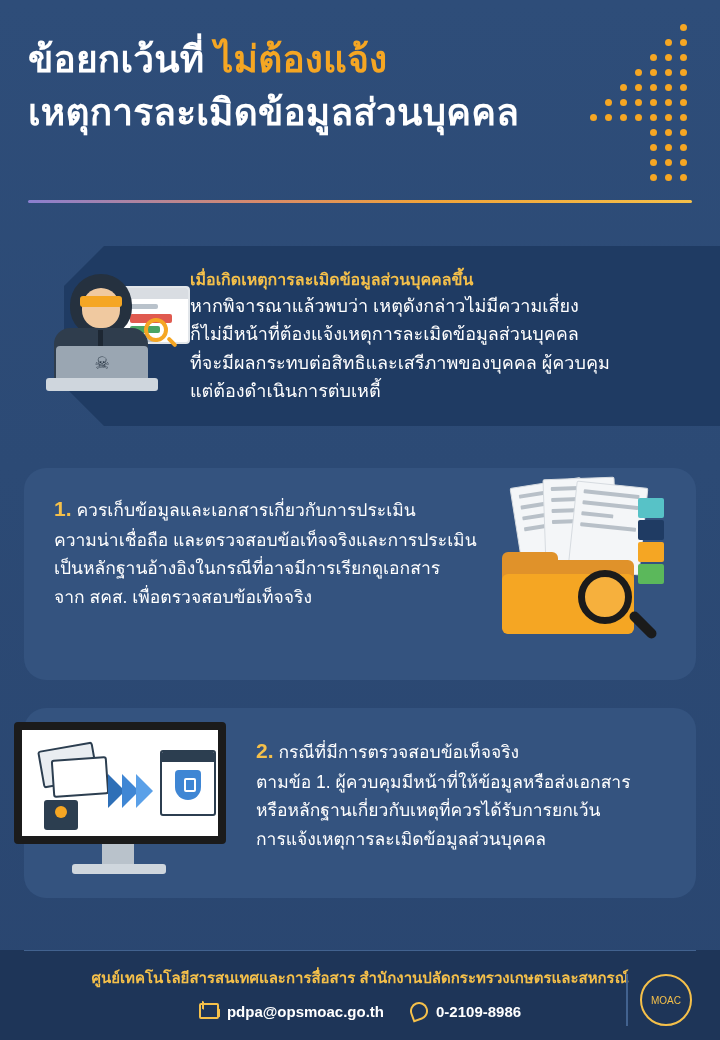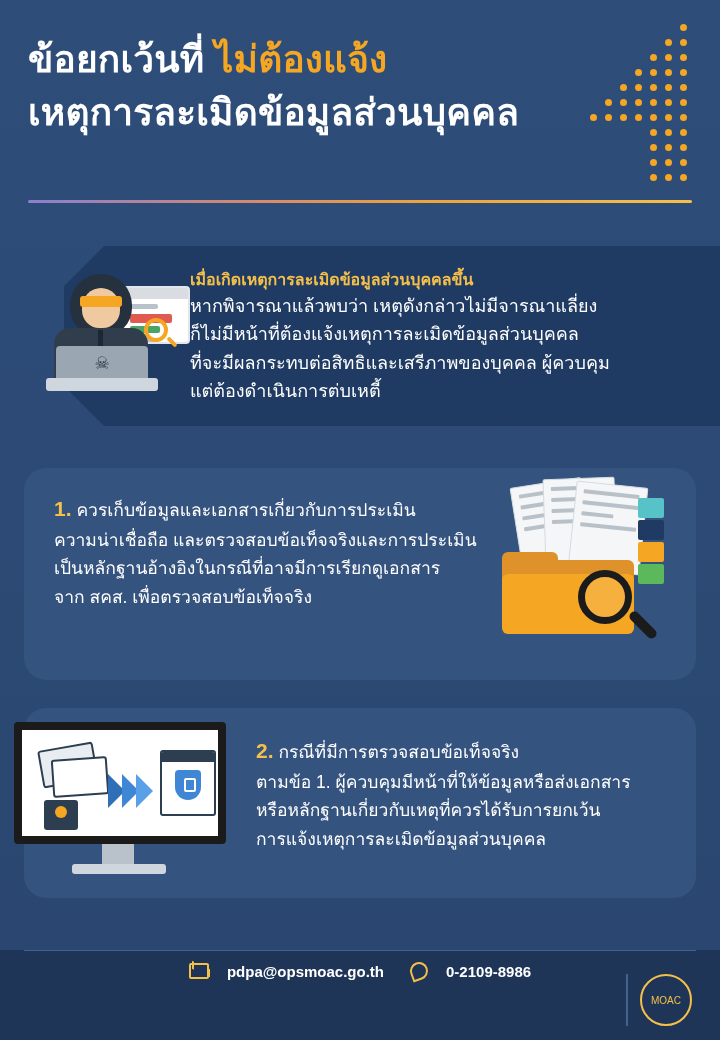--- a/index.html
+++ b/index.html
@@ -353,21 +353,21 @@
   .footer-contact {
     display: flex;
     justify-content: center;
     align-items: center;
     gap: 26px;
     margin-top: 12px;
     color: #ffffff;
     font-size: 15px;
     font-weight: bold;
   }
-  .contact-item { display: flex; align-items: center; gap: 18px; }
+  .contact-item { display: flex; align-items: center; gap: 8px; }
   .ic { width: 20px; height: 16px; display: inline-block; position: relative; }
   .ic-mail { border: 2px solid #f5c04a; border-radius: 2px; }
   .ic-mail::after {
     content: ""; position: absolute; left: 1px; top: 0;
     width: 14px; height: 8px;
     border-left: 2px solid #f5c04a;
     border-right: 2px solid #f5c04a;
     transform: skewY(25deg);
   }
   .ic-phone {
@@ -466,21 +466,21 @@
       <div class="hk-glasses"></div>
       <div class="hk-body"></div>
       <div class="hk-zip"></div>
       <div class="hk-laptop-screen"></div>
       <div class="hk-skull">☠</div>
       <div class="hk-laptop-base"></div>
     </div>
 
     <div class="intro-band-inner">
       <div class="intro-lead">เมื่อเกิดเหตุการละเมิดข้อมูลส่วนบุคคลขึ้น</div>
-      <div class="intro-text">หากพิจารณาแล้วพบว่า เหตุดังกล่าวไม่มีจารณาแลี่ยง</div>
+      <div class="intro-text">หากพิจารณาแล้วพบว่า เหตุดังกล่าวไม่มีความเสี่ยง</div>
       <div class="intro-text">ก็ไม่มีหน้าที่ต้องแจ้งเหตุการละเมิดข้อมูลส่วนบุคคล</div>
       <div class="intro-text">ที่จะมีผลกระทบต่อสิทธิและเสรีภาพของบุคคล ผู้ควบคุม</div>
       <div class="intro-text">แต่ต้องดำเนินการต่บเหตี้</div>
     </div>
   </div>
 
   <div class="card card-1">
     <div class="txt">
       <div>
         <span class="num">1.</span><span> ควรเก็บข้อมูลและเอกสารเกี่ยวกับการประเมิน</span>
@@ -545,20 +545,21 @@
         <span class="num">2.</span><span> กรณีที่มีการตรวจสอบข้อเท็จจริง</span>
       </div>
       <div>ตามข้อ 1. ผู้ควบคุมมีหน้าที่ให้ข้อมูลหรือส่งเอกสาร</div>
       <div>หรือหลักฐานเกี่ยวกับเหตุที่ควรได้รับการยกเว้น</div>
       <div>การแจ้งเหตุการละเมิดข้อมูลส่วนบุคคล</div>
     </div>
   </div>
 
   <div class="footer">
     <div class="footer-top-line"></div>
+    <div class="footer-title">ศูนย์เทคโนโลยีสารสนเทศและการสื่อสาร สำนักงานปลัดกระทรวงเกษตรและสหกรณ์</div>
     <div class="footer-contact">
       <div class="contact-item">
         <span class="ic ic-mail"></span>
         <span>pdpa@opsmoac.go.th</span>
       </div>
       <div class="contact-item">
         <span class="ic ic-phone"></span>
         <span>0-2109-8986</span>
       </div>
     </div>

